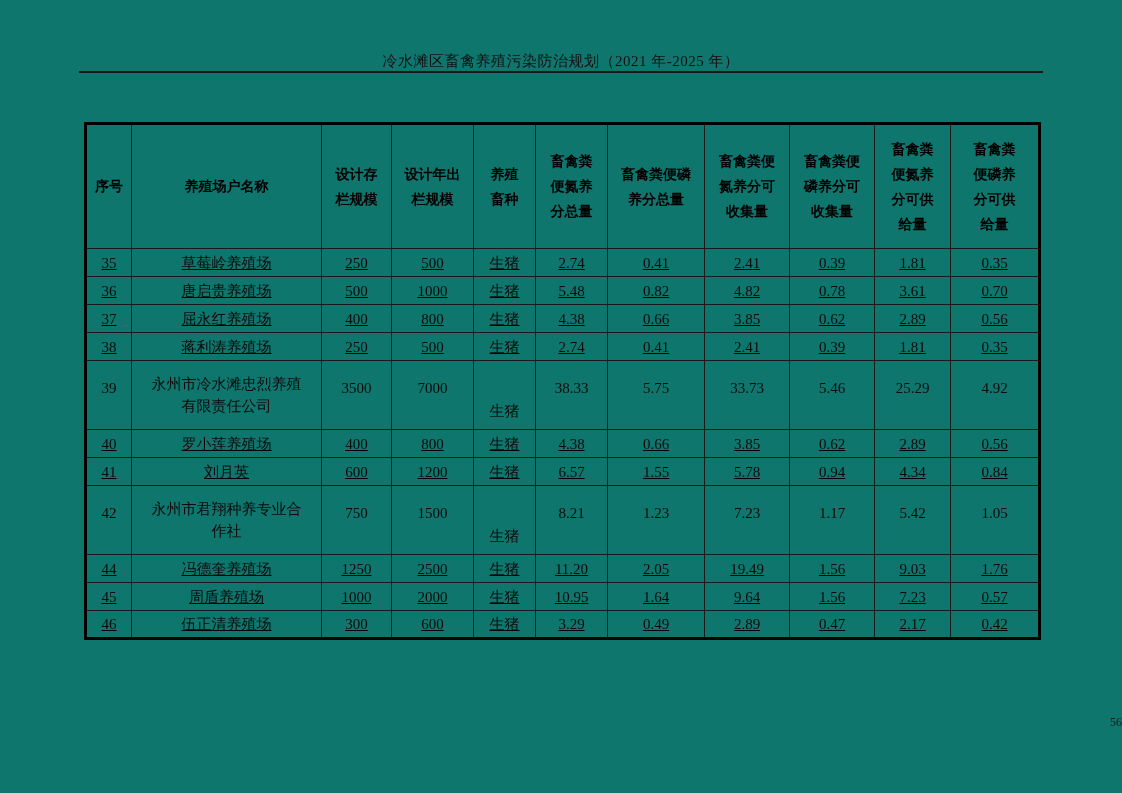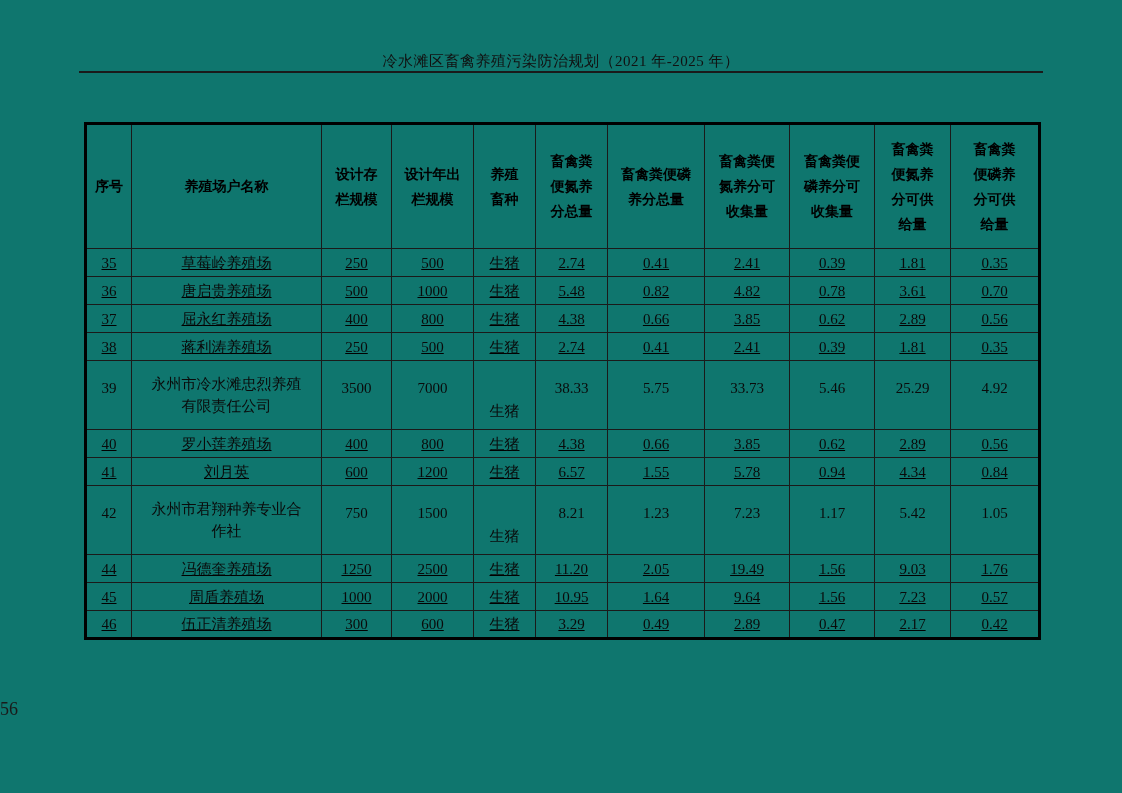--- a/index.html
+++ b/index.html
@@ -77,25 +77,25 @@
   table.farms tbody tr.row-tall td.cell-species {
     vertical-align: bottom;
     padding-bottom: 7px;
   }
   table.farms tbody tr.row-tall td.num-cell,
   table.farms tbody tr.row-tall td.cell-no {
     padding-bottom: 14px;
   }
   .page-number {
     position: absolute;
-    top: 699px;
+    top: 715px;
     left: 0;
     width: 100%;
-    text-align: left;
-    font-size: 18px;
+    text-align: right;
+    font-size: 12px;
     color: #1a1a1a;
   }
 </style>
 </head>
 <body>
 
 <div class="page">
 
   <div class="doc-title">冷水滩区畜禽养殖污染防治规划（2021 年-2025 年）</div>
 

